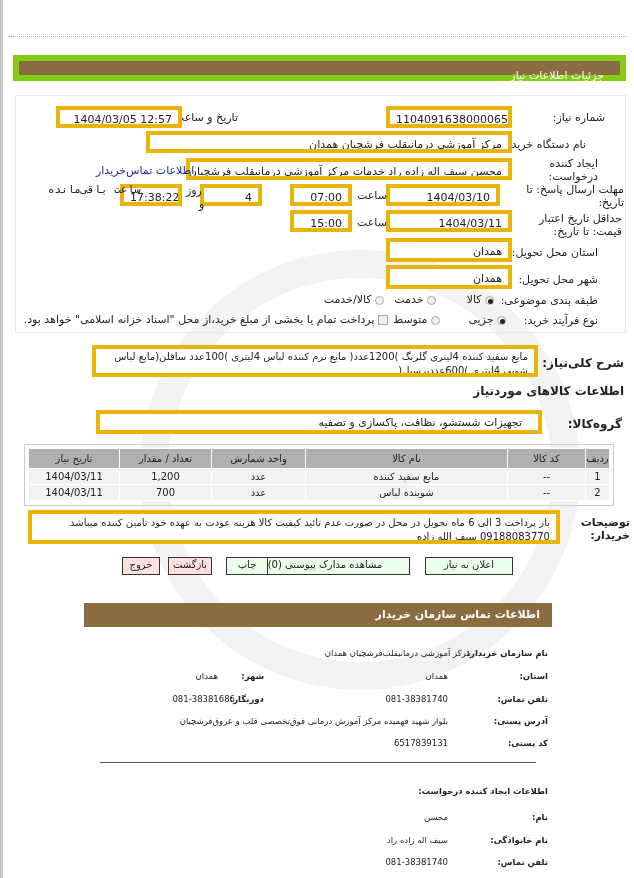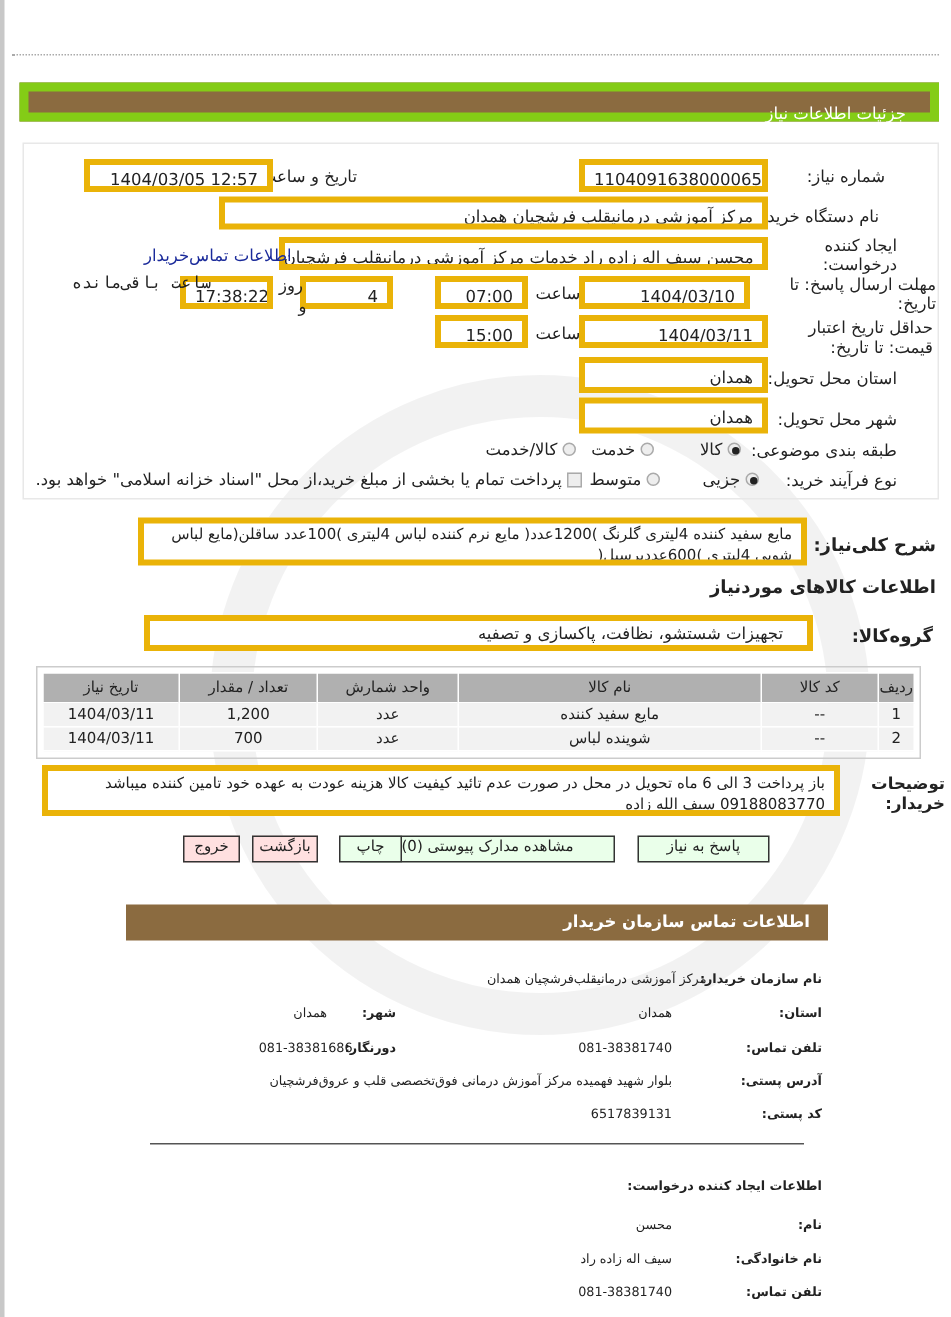--- a/index.html
+++ b/index.html
@@ -39,21 +39,21 @@
 <div class="dotted-full"></div>
 
 <div class="wm" style="left:140px; top:250px; width:440px; height:440px;"></div>
 
 <div class="hb">
   <span>جزئیات اطلاعات نیاز</span>
 </div>
 
 <div class="panel"></div>
 
-<div class="lbl" style="right:44px; top:111px;">شماره نیاز:</div>
+<div class="lbl" style="right:29px; top:111px;">شماره نیاز:</div>
 <div class="box ltr" style="left:386px; top:106px; width:126px;">1104091638000065</div>
 <div class="lbl" style="right:396px; top:111px;">تاریخ و ساعت اعلان عمومی:</div>
 <div class="box ltr" style="left:56px; top:106px; width:126px;">1404/03/05 12:57</div>
 
 <div class="lbl" style="right:48px; top:138px;">نام دستگاه خریدار:</div>
 <div class="box" style="left:146px; top:131px; width:366px;">مرکز آموزشی  درمانیقلب  فرشچیان همدان</div>
 
 <div class="lbl" style="right:36px; top:157px; width:70px;">ایجاد کننده درخواست:</div>
 <div class="box" style="left:186px; top:158px; width:326px;">محسن سیف اله زاده راد خدمات مرکز آموزشی  درمانیقلب  فرشچیان همدان</div>
 <div class="link" style="left:96px; top:164px;">اطلاعات تماس‌خریدار</div>
@@ -124,21 +124,21 @@
       <td>عدد</td>
       <td>700</td>
       <td>1404/03/11</td>
     </tr>
   </tbody>
 </table>
 
 <div class="lbl bold" style="right:4px; top:516px; width:50px; font-size:11px;">توضیحات خریدار:</div>
 <div class="box" style="left:28px; top:510px; width:532px; height:34px; white-space:normal; line-height:14px; font-size:10px; padding-top:2px;">باز پرداخت 3 الی 6 ماه تحویل در محل در صورت عدم تائید کیفیت کالا هزینه عودت به عهده خود تامین کننده میباشد 09188083770 سیف الله زاده</div>
 
-<div class="btn g" style="left:425px; top:557px; width:88px;">پاسخ به نیاز</div>
+<div class="btn g" style="left:425px; top:557px; width:88px;">اعلان به نیاز</div>
 <div class="btn g" style="left:240px; top:557px; width:170px;">مشاهده مدارک پیوستی (0)</div>
 <div class="btn g" style="left:226px; top:557px; width:42px; left:226px;">چاپ</div>
 <div class="btn r" style="left:168px; top:557px; width:44px;">بازگشت</div>
 <div class="btn r" style="left:122px; top:557px; width:38px;">خروج</div>
 
 <div class="hb2">
   <span>اطلاعات تماس سازمان خریدار</span>
 </div>
 
 <div class="ci b" style="right:86px; top:648px;">نام سازمان خریدار:</div>

